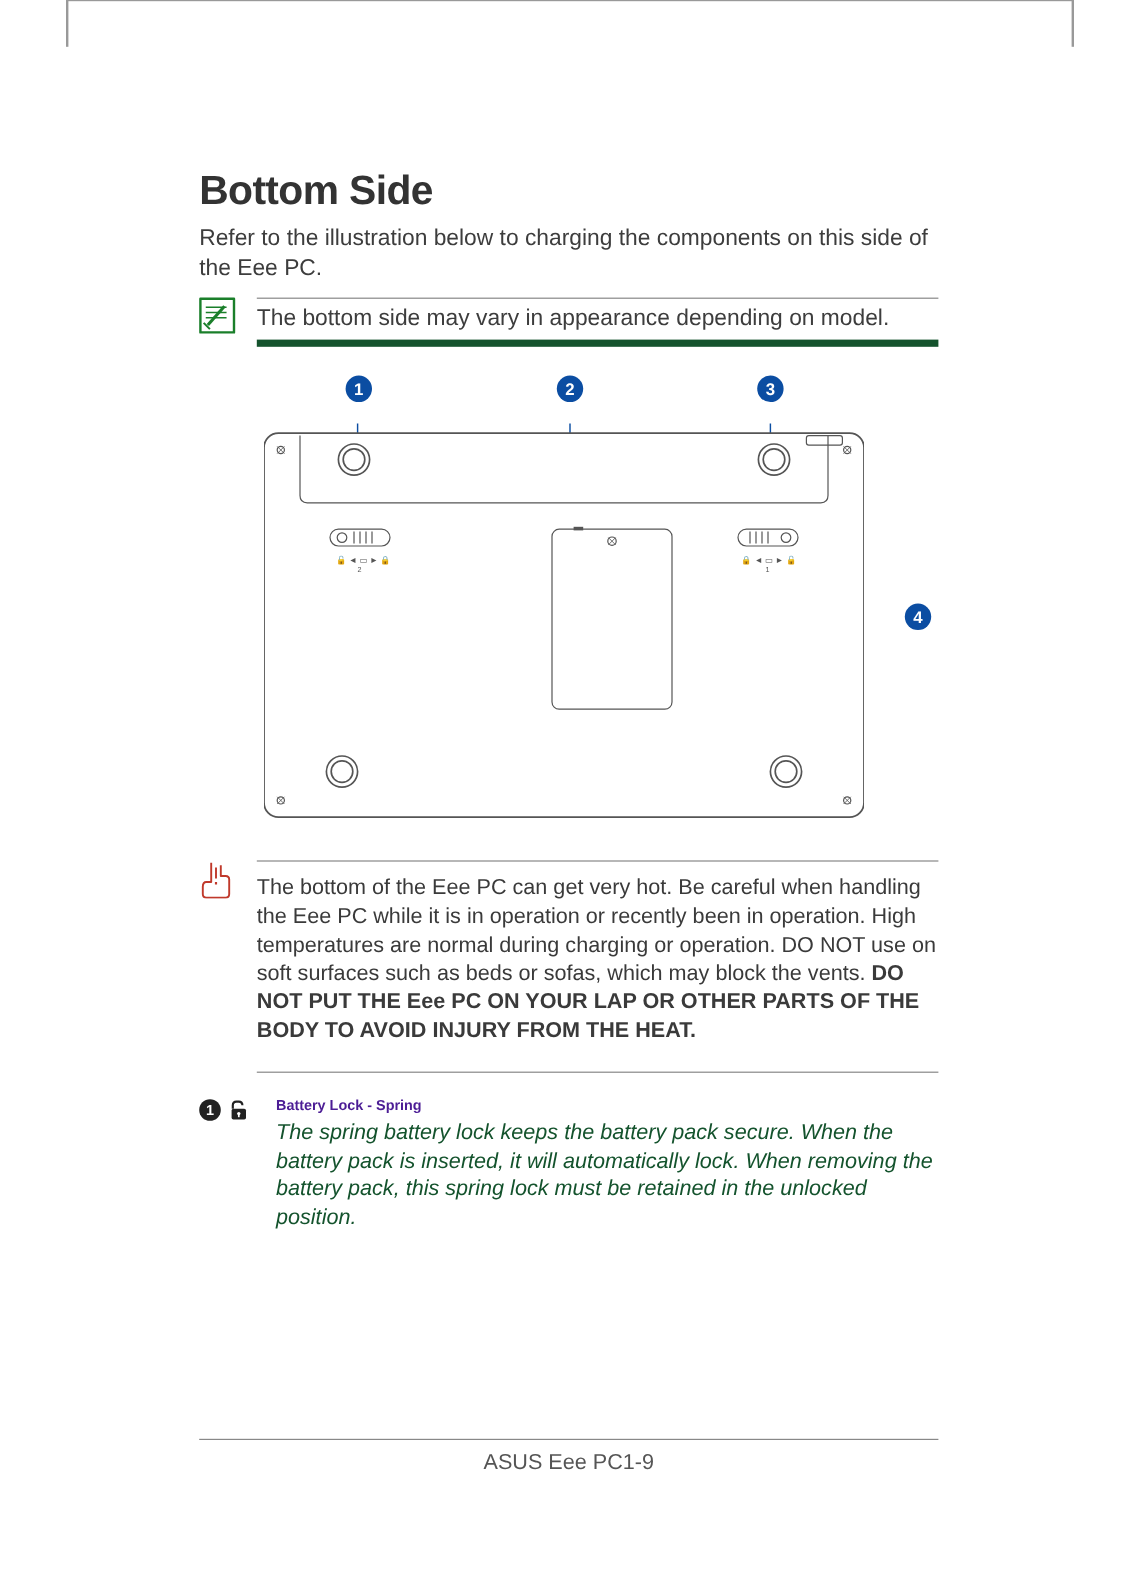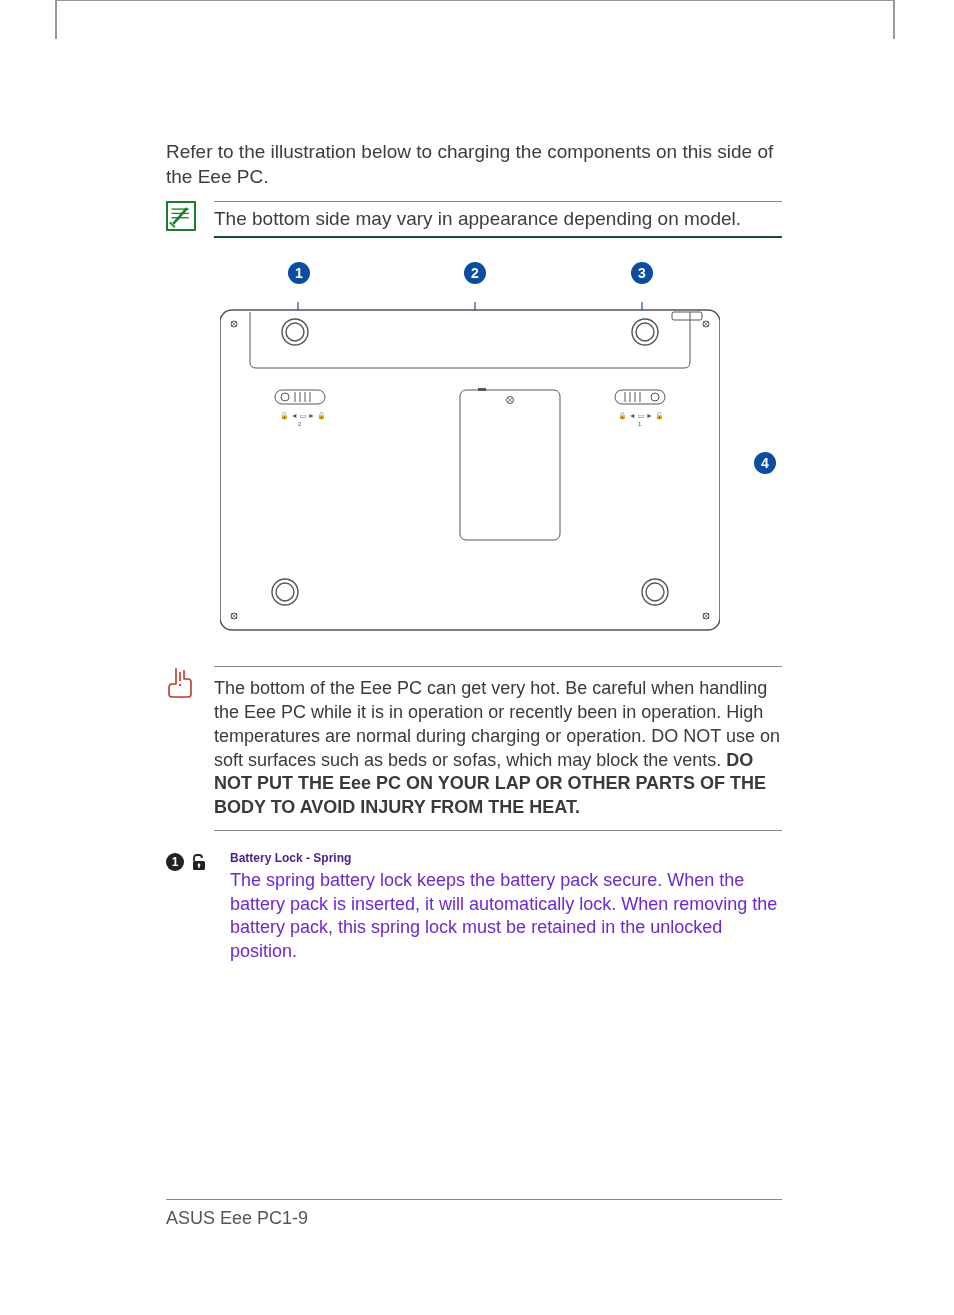--- a/index.html
+++ b/index.html
@@ -38,72 +38,73 @@
 
     .note-row { display: flex; gap: 18px; margin-bottom: 24px; }
     .note-icon {
       flex: 0 0 30px; height: 30px;
       border: 2px solid #1a7f2a; border-radius: 1px;
       position: relative;
     }
     .note-icon svg { position:absolute; inset:0; }
     .note-text-wrap { flex: 1; }
     .note-rule { border-top: 1px solid #888; margin-bottom: 6px; }
-    .note-text { font-size: 19px; color: #3d3d3d; padding-bottom: 6px; border-bottom: 2px solid #14532d; }
+    .note-text { font-size: 19px; color: #3d3d3d; padding-bottom: 6px; border-bottom: 6px solid #14532d; }
 
     
     .diagram-wrap { position: relative; width: 616px; height: 380px; margin-bottom: 24px; }
     .callout {
       position: absolute;
       width: 22px; height: 22px;
       border-radius: 50%;
       background: #0b4da2;
       color: #fff;
       font-weight: 700;
       font-size: 14px;
       display: flex; align-items: center; justify-content: center;
       z-index: 5;
     }
     .diagram-svg { position:absolute; left:54px; top:40px; }
 
     .warn-row { display:flex; gap:18px; margin-bottom:20px; }
     .warn-icon { flex:0 0 30px; }
     .warn-text-wrap { flex:1; }
     .warn-rule { border-top:1px solid #888; margin-bottom:10px; }
-    .warn-text { font-size:18px; line-height:1.32; color:#3a3a3a; padding-bottom:10px; border-bottom:1px solid #888; }
+    .warn-text { font-size:18px; line-height:1.32; color:#3a3a3a; padding-bottom:22px; border-bottom:1px solid #888; }
     .warn-text b { font-weight:700; }
 
     .item-row { display:flex; gap:12px; }
     .item-badges { flex: 0 0 52px; display:flex; align-items:flex-start; gap:6px; padding-top:2px; }
     .small-num {
       width:18px; height:18px; border-radius:50%;
       background:#222; color:#fff; font-size:12px; font-weight:700;
       display:flex; align-items:center; justify-content:center;
     }
     .lock-ico { width:18px; height:18px; }
     .item-body { flex:1; }
     .item-title { font-weight:700; font-size:12px; color:#4c1d95; margin-bottom:4px; }
-    .item-text { font-size:18px; line-height:1.32; color:#6d28d9; }
+    .item-text { font-size:18px; line-height:1.32; color:#14532d;font-style:italic; }
 
     .footer {
       position:absolute;
       left:166px; width:616px;
       bottom: 86px;
       border-top:1px solid #888;
       padding-top:8px;
-      display:flex; justify-content:flex-start;
+      display:flex; justify-content:center;
       font-size:18px; color:#555;
     }
   </style>
 </head>
 <body>
 
 <div class="crop-top"></div>
 
 <div class="page">
+  <h1 class="title">Bottom Side</h1>
   <p class="intro">Refer to the illustration below to charging the components on this side of the Eee PC.</p>
 
   <div class="note-row">
     <div class="note-icon">
       <svg viewBox="0 0 30 30">
         <line x1="4" y1="7" x2="24" y2="7" stroke="#1a7f2a" stroke-width="1.5"></line>
         <line x1="4" y1="12" x2="24" y2="12" stroke="#1a7f2a" stroke-width="1.5"></line>
         <line x1="4" y1="17" x2="24" y2="17" stroke="#1a7f2a" stroke-width="1.5"></line>
         <path d="M 6 24 L 22 6" stroke="#1a7f2a" stroke-width="3" fill="none"></path>
         <path d="M 2 22 L 8 28" stroke="#1a7f2a" stroke-width="2" fill="none"></path>

